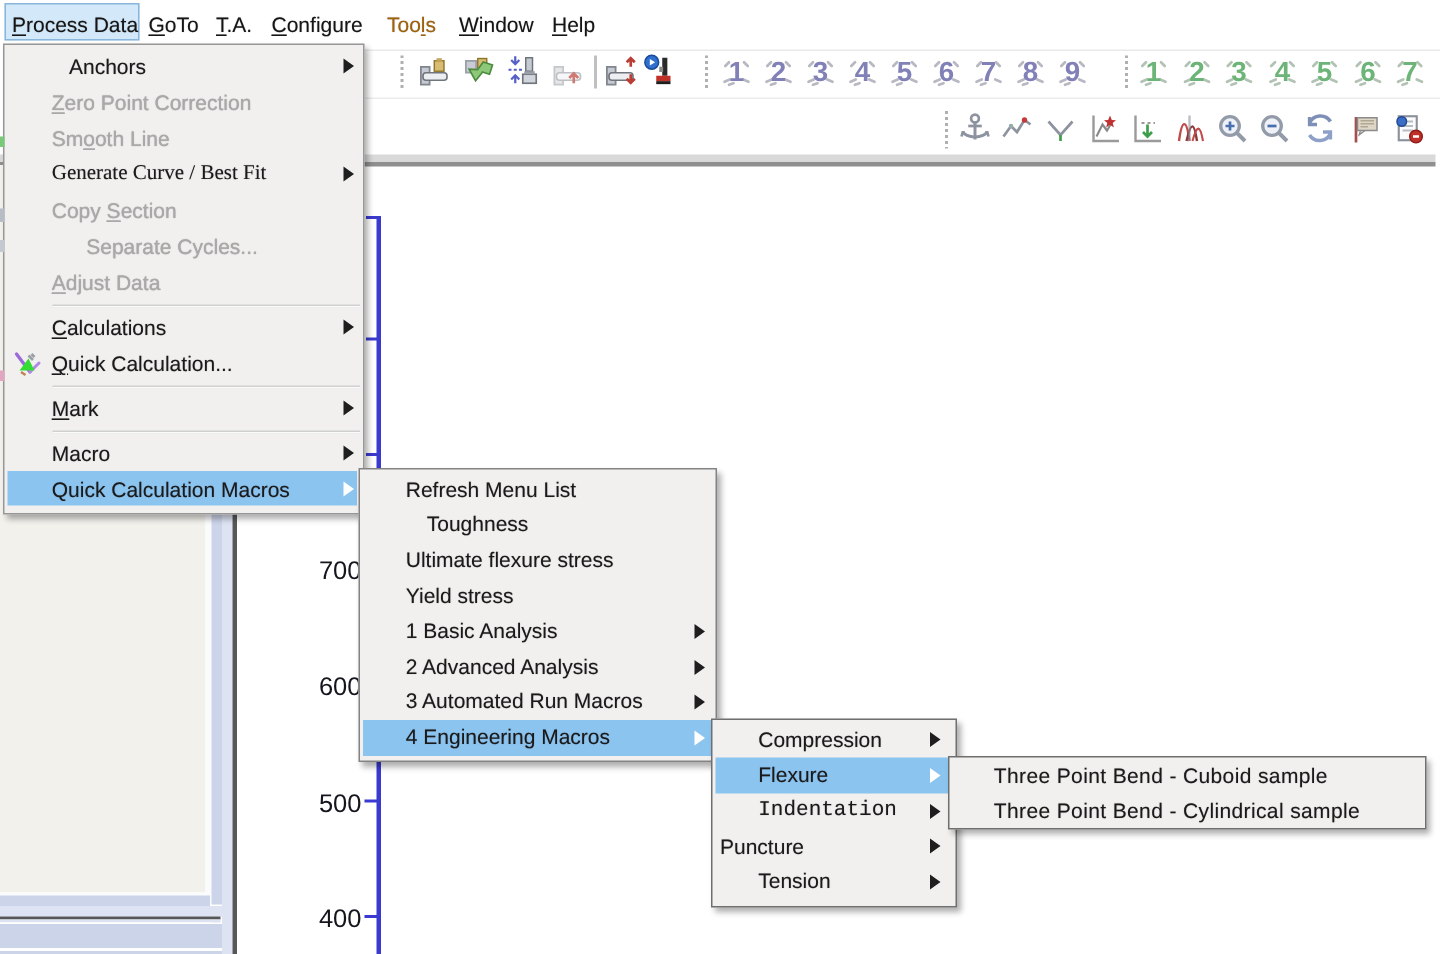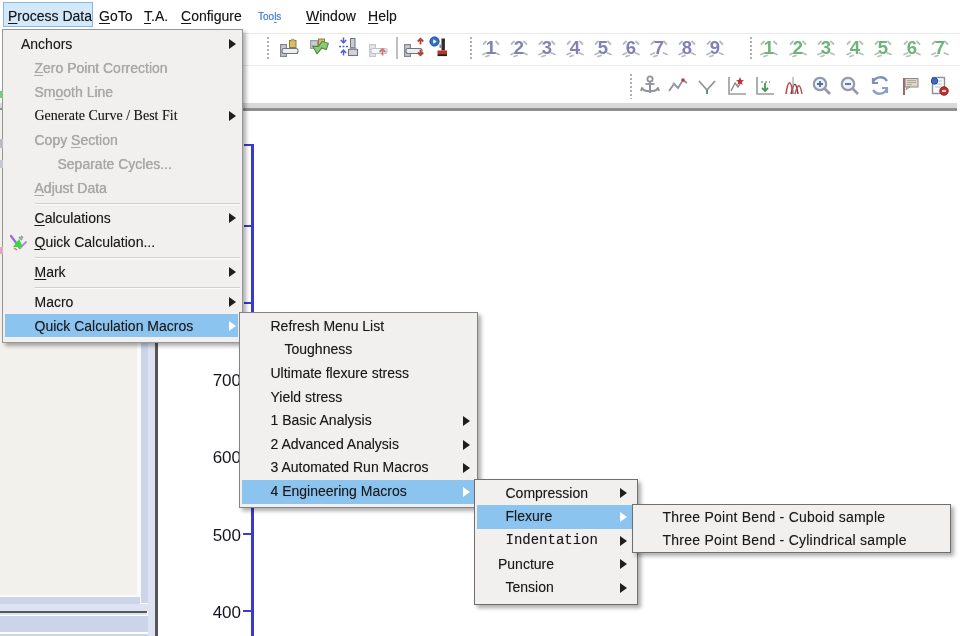--- a/index.html
+++ b/index.html
@@ -13,21 +13,21 @@
 .warr{border-left-color:#fff;}
 u{text-decoration-thickness:1px;text-underline-offset:2px;}
 </style></head><body>
 
 <div style="position:absolute;left:0px;top:0px;width:960px;height:30px;background:#fff;"></div>
 <div style="position:absolute;left:3px;top:2px;width:90px;height:25px;background:#d3e8f8;border:1px solid #88b6dc;box-sizing:border-box;"></div>
 <div style="position:absolute;left:8px;top:3.5px;height:25px;font-size:14px;font-weight:400;letter-spacing:0px;color:#151515;white-space:pre;line-height:25px;text-shadow:0 0 0.7px rgba(25,25,30,0.4);"><u>P</u>rocess Data</div>
 <div style="position:absolute;left:99px;top:3.5px;height:25px;font-size:14px;font-weight:400;letter-spacing:0px;color:#151515;white-space:pre;line-height:25px;text-shadow:0 0 0.7px rgba(25,25,30,0.4);"><u>G</u>oTo</div>
 <div style="position:absolute;left:144px;top:3.5px;height:25px;font-size:14px;font-weight:400;letter-spacing:0px;color:#151515;white-space:pre;line-height:25px;text-shadow:0 0 0.7px rgba(25,25,30,0.4);"><u>T</u>.A.</div>
 <div style="position:absolute;left:181px;top:3.5px;height:25px;font-size:14px;font-weight:400;letter-spacing:0px;color:#151515;white-space:pre;line-height:25px;text-shadow:0 0 0.7px rgba(25,25,30,0.4);"><u>C</u>onfigure</div>
-<div style="position:absolute;left:258px;top:3.5px;height:25px;font-size:10px;font-weight:400;letter-spacing:0px;color:#3b82f6;white-space:pre;line-height:25px;text-shadow:0 0 0.7px rgba(25,25,30,0.4);">Too<u>l</u>s</div>
+<div style="position:absolute;left:258px;top:3.5px;height:25px;font-size:14px;font-weight:400;letter-spacing:0px;color:#a16207;white-space:pre;line-height:25px;text-shadow:0 0 0.7px rgba(25,25,30,0.4);">Too<u>l</u>s</div>
 <div style="position:absolute;left:306px;top:3.5px;height:25px;font-size:14px;font-weight:400;letter-spacing:0px;color:#151515;white-space:pre;line-height:25px;text-shadow:0 0 0.7px rgba(25,25,30,0.4);"><u>W</u>indow</div>
 <div style="position:absolute;left:368px;top:3.5px;height:25px;font-size:14px;font-weight:400;letter-spacing:0px;color:#151515;white-space:pre;line-height:25px;text-shadow:0 0 0.7px rgba(25,25,30,0.4);"><u>H</u>elp</div>
 <div style="position:absolute;left:241px;top:32.5px;width:719px;height:1px;background:#e9e9e9;"></div>
 <div style="position:absolute;left:241px;top:64.5px;width:719px;height:1px;background:#ececec;"></div>
 <div style="position:absolute;left:0px;top:103px;width:957px;height:4.5px;background:#d9d9d9;"></div>
 <div style="position:absolute;left:0px;top:107.5px;width:957px;height:3.5px;background:#8f8f8f;"></div>
 <div style="position:absolute;left:267px;top:37px;height:22px;background-image:repeating-linear-gradient(#b0b0b0 0 2px,transparent 2px 4px);width:1.5px;"></div>
 <div style="position:absolute;left:470px;top:37px;height:22px;background-image:repeating-linear-gradient(#b0b0b0 0 2px,transparent 2px 4px);width:1.5px;"></div>
 <div style="position:absolute;left:750px;top:37px;height:22px;background-image:repeating-linear-gradient(#b0b0b0 0 2px,transparent 2px 4px);width:1.5px;"></div>
 <div style="position:absolute;left:396px;top:37px;width:1.5px;height:22px;background:#c0c0c0;"></div>
@@ -318,21 +318,21 @@
 <div style="position:absolute;left:243px;top:378.3px;width:8.6px;height:2px;background:#3a3ad0;"></div>
 <div style="position:absolute;left:181px;top:370.0px;width:60px;height:21px;text-align:right;font-size:17px;line-height:21px;color:#15151d;">700</div>
 <div style="position:absolute;left:243px;top:455.5px;width:8.6px;height:2px;background:#3a3ad0;"></div>
 <div style="position:absolute;left:181px;top:447.2px;width:60px;height:21px;text-align:right;font-size:17px;line-height:21px;color:#15151d;">600</div>
 <div style="position:absolute;left:243px;top:532.8px;width:8.6px;height:2px;background:#3a3ad0;"></div>
 <div style="position:absolute;left:181px;top:524.5px;width:60px;height:21px;text-align:right;font-size:17px;line-height:21px;color:#15151d;">500</div>
 <div style="position:absolute;left:243px;top:609.9px;width:8.6px;height:2px;background:#3a3ad0;"></div>
 <div style="position:absolute;left:181px;top:601.6px;width:60px;height:21px;text-align:right;font-size:17px;line-height:21px;color:#15151d;">400</div>
 <div style="position:absolute;left:2px;top:28.5px;width:241.2px;height:314px;background:#f1f0ee;border:1.4px solid #979797;box-sizing:border-box;box-shadow:2.5px 3px 4px rgba(0,0,0,0.32);"></div>
 <div style="position:absolute;left:4.5px;top:314px;width:233.5px;height:23.3px;background:#8cc4f0;"></div>
-<div class="mi" style="left:21px;top:32px;height:24px;line-height:24px;">Anchors</div>
+<div class="mi" style="left:46px;top:32px;height:24px;line-height:24px;">Anchors</div>
 <div class="mi dis" style="left:34.5px;top:56px;height:24px;line-height:24px;"><u>Z</u>ero Point Correction</div>
 <div class="mi dis" style="left:34.5px;top:80px;height:24px;line-height:24px;">Sm<u>o</u>oth Line</div>
 <div class="mi" style="left:34.5px;top:104px;height:24px;line-height:24px;font-family:Liberation Serif, serif;">Generate Curve / Best Fit</div>
 <div class="mi dis" style="left:34.5px;top:128px;height:24px;line-height:24px;">Copy <u>S</u>ection</div>
 <div class="mi dis" style="left:34.5px;top:152px;height:24px;line-height:24px;margin-left:23px;">Separate Cycles...</div>
 <div class="mi dis" style="left:34.5px;top:176px;height:24px;line-height:24px;"><u>A</u>djust Data</div>
 <div class="mi" style="left:34.5px;top:206px;height:24px;line-height:24px;"><u>C</u>alculations</div>
 <div class="mi" style="left:34.5px;top:230px;height:24px;line-height:24px;"><u>Q</u>uick Calculation...</div>
 <div class="mi" style="left:34.5px;top:260px;height:24px;line-height:24px;"><u>M</u>ark</div>
 <div class="mi" style="left:34.5px;top:290px;height:24px;line-height:24px;">Macro</div>
@@ -368,21 +368,21 @@
 <div class="arr" style="left:462.5px;top:463.26000000000005px;"></div>
 <div class="arr warr" style="left:462.5px;top:486.90000000000003px;"></div>
 <div style="position:absolute;left:474px;top:479px;width:163.5px;height:126px;background:#f1f0ee;border:1.4px solid #6f6f6f;box-sizing:border-box;box-shadow:2.5px 3px 4px rgba(0,0,0,0.32);"></div>
 <div style="position:absolute;left:477px;top:505.44px;width:157.5px;height:23.3px;background:#8cc4f0;"></div>
 <div class="mi" style="left:505.5px;top:481.6px;height:23.64px;line-height:23.64px;">Compression</div>
 <div class="arr" style="left:620px;top:488.42px;"></div>
 <div class="mi" style="left:505.5px;top:505.24px;height:23.64px;line-height:23.64px;">Flexure</div>
 <div class="arr warr" style="left:620px;top:512.0600000000001px;"></div>
 <div class="mi" style="left:505.5px;top:528.88px;height:23.64px;line-height:23.64px;font-family:Liberation Mono, monospace;">Indentation</div>
 <div class="arr" style="left:620px;top:535.7px;"></div>
-<div class="mi" style="left:498px;top:552.52px;height:23.64px;line-height:23.64px;">Puncture</div>
+<div class="mi" style="left:480px;top:552.52px;height:23.64px;line-height:23.64px;">Puncture</div>
 <div class="arr" style="left:620px;top:559.34px;"></div>
 <div class="mi" style="left:505.5px;top:576.1600000000001px;height:23.64px;line-height:23.64px;">Tension</div>
 <div class="arr" style="left:620px;top:582.9800000000001px;"></div>
 <div style="position:absolute;left:632px;top:503.5px;width:318.5px;height:49px;background:#f1f0ee;border:1.4px solid #6f6f6f;box-sizing:border-box;box-shadow:2.5px 3px 4px rgba(0,0,0,0.32);"></div>
 <div class="mi" style="left:662.5px;top:505.6px;height:23.64px;line-height:23.64px;letter-spacing:0.25px;">Three Point Bend - Cuboid sample</div>
 <div class="mi" style="left:662.5px;top:529.24px;height:23.64px;line-height:23.64px;letter-spacing:0.25px;">Three Point Bend - Cylindrical sample</div>
 <div style="position:absolute;left:0px;top:91px;width:2.5px;height:7px;background:#7ac87a;"></div>
 <div style="position:absolute;left:0px;top:139px;width:2.5px;height:9px;background:#b8bcc4;"></div>
 <div style="position:absolute;left:0px;top:160px;width:2.5px;height:8px;background:#c4c8d0;"></div>
 <div style="position:absolute;left:0px;top:247px;width:2.5px;height:7px;background:#e0a8c0;"></div>

